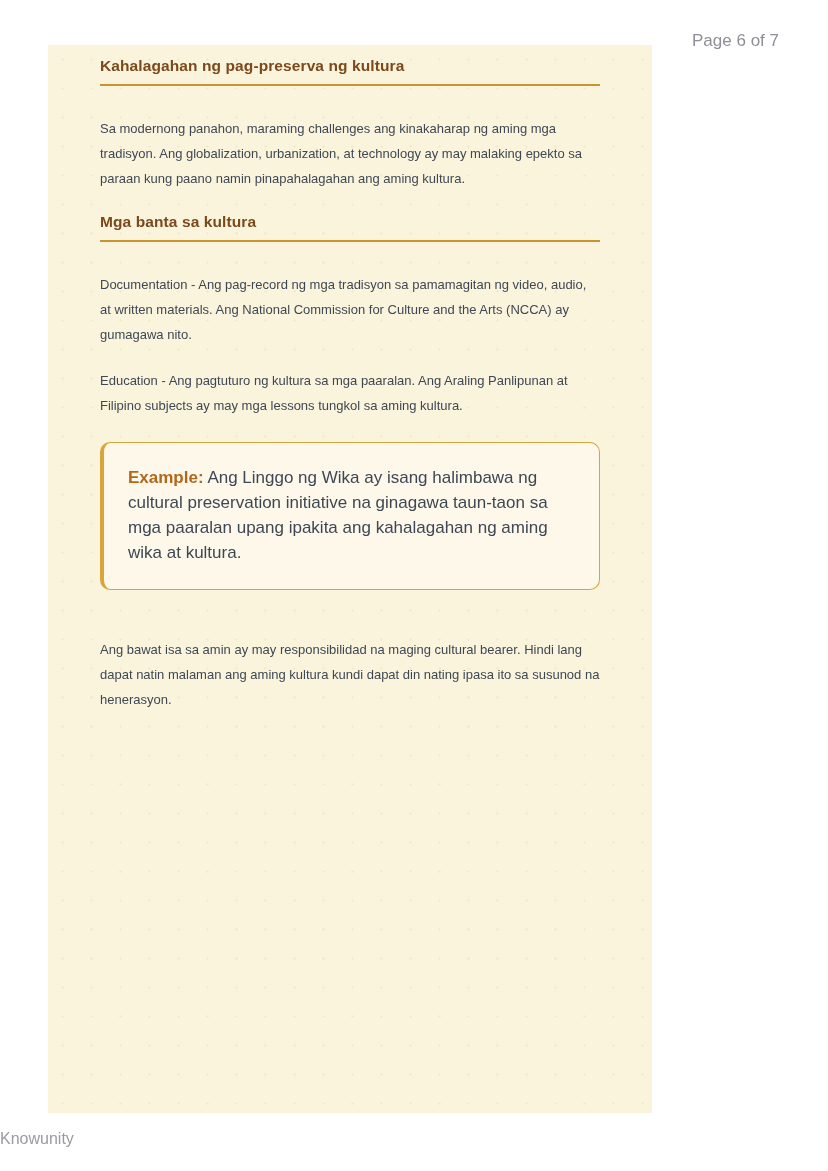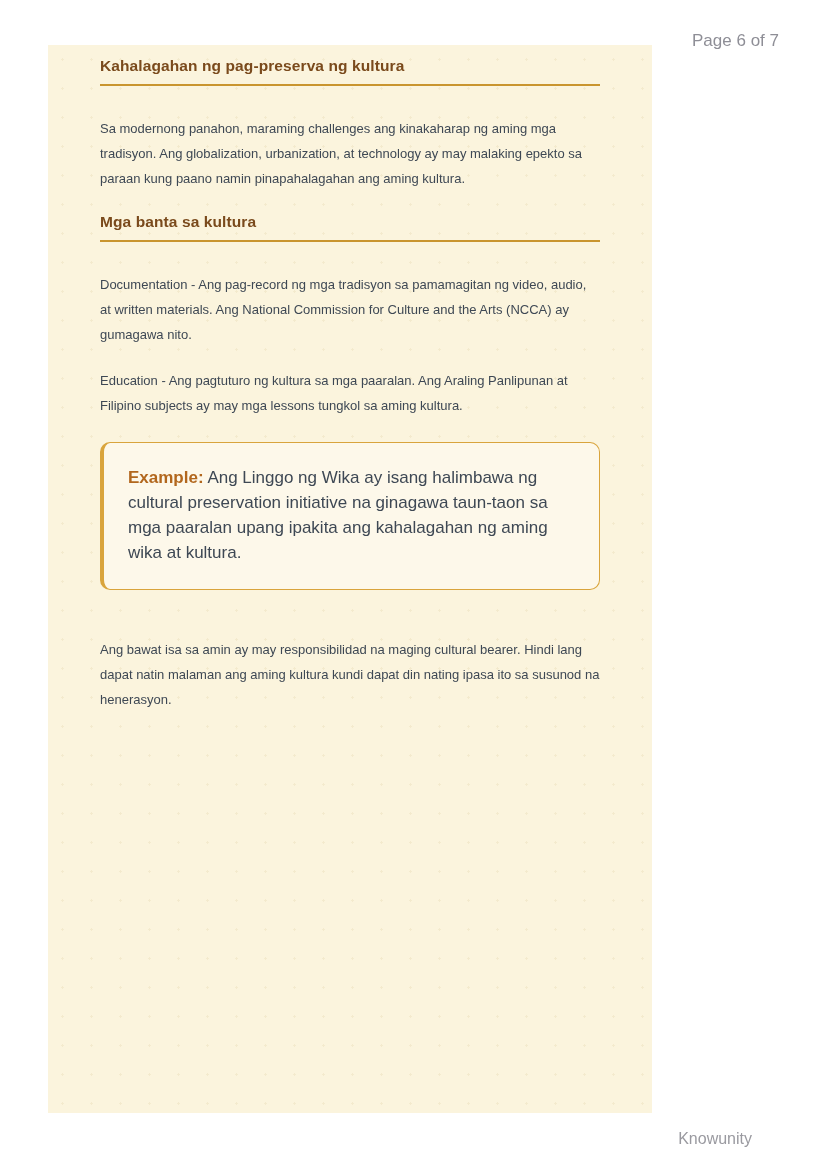--- a/index.html
+++ b/index.html
@@ -48,21 +48,21 @@
     border-radius:10px;
     padding:22px 24px 24px 24px;
     font-size:17px;line-height:25px;color:var(--body-text);
   }
   .example-label{font-weight:bold;color:var(--example-label);}
   .closing-paragraph{
     font-size:13px;line-height:25px;color:var(--body-text);
   }
   .footer-brand{
     position:absolute;left:0;top:1130px;width:752px;
-    text-align:right;
+    text-align:left;
     font-size:16px;color:var(--footer-gray);
   }
 </style>
 </head>
 <body>
 
 <div class="page-indicator">Page 6 of 7</div>
 
 <div class="page">
 

